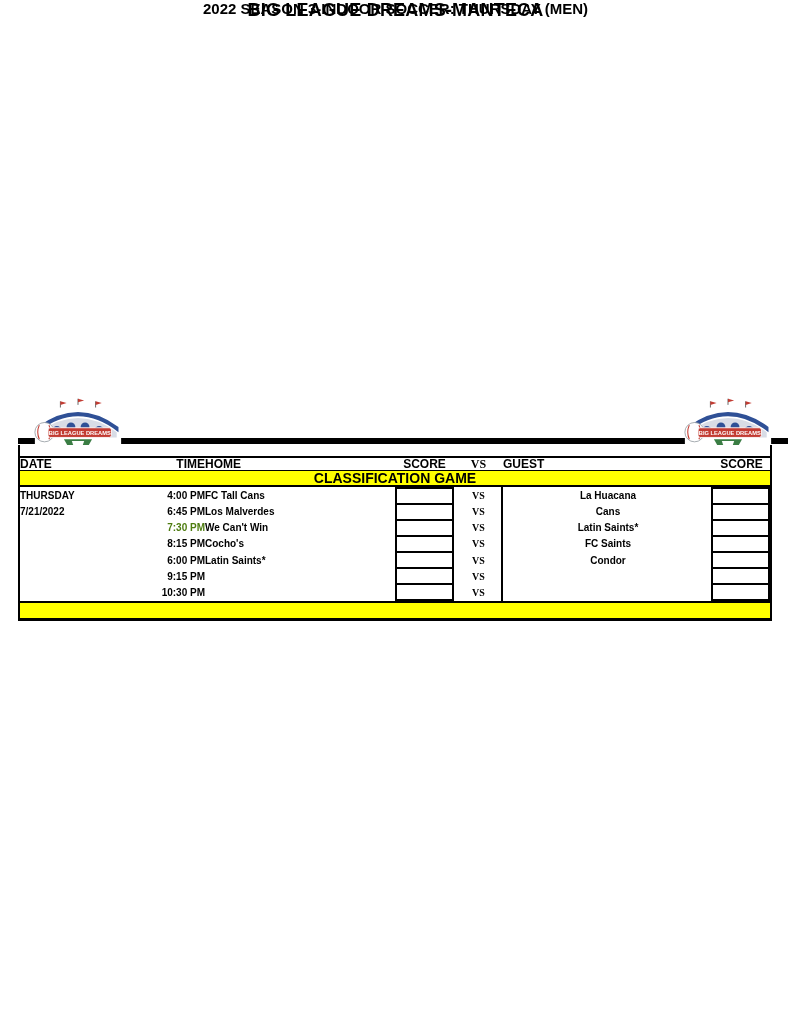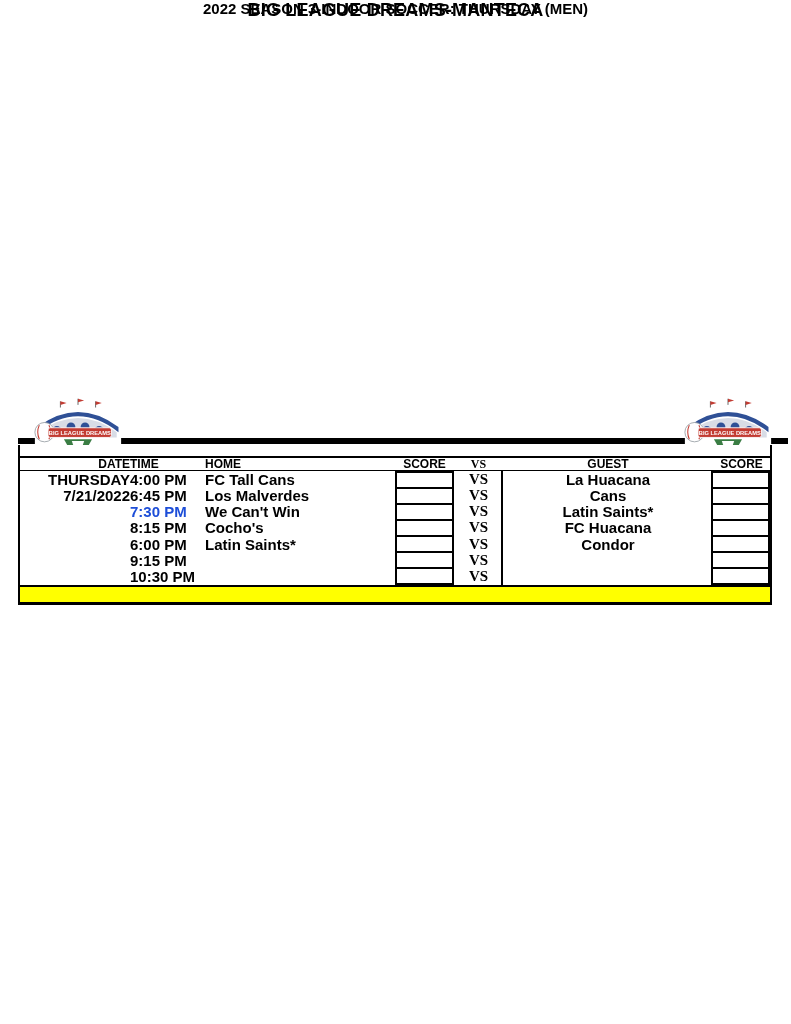--- a/index.html
+++ b/index.html
@@ -35,32 +35,32 @@
   .gap-row { height:11px; }
   .hdr-row {
     height:15px; border-top:2px solid #000; border-bottom:1px solid #000;
     display:flex; align-items:center;
     font-size:12px; font-weight:bold;
   }
   .class-row {
     height:16px; background:#FFFF00; border-bottom:2px solid #000;
     text-align:center; font-size:14px; font-weight:bold; line-height:14px;
   }
-  .data-wrap { position:relative; height:114px; font-size:15px; font-weight:bold; }
+  .data-wrap { position:relative; height:114px; font-size:10px; font-weight:bold; }
   .data-row { display:flex; height:16.28px; align-items:center; text-align:center; }
 
-  .c-date  { width:110px; text-align:right; }
-  .c-time  { width:75px;  text-align:left; }
+  .c-date  { width:110px; text-align:left; }
+  .c-time  { width:75px;  text-align:right; }
   .c-home  { width:190px; text-align:left; }
   .c-score1{ width:59px;  text-align:center; }
   .c-vs    { width:49px;  text-align:center;font-family:Liberation Serif, serif; }
-  .c-guest { width:210px; text-align:center; }
+  .c-guest { width:210px; }
   .c-score2{ width:57px;  text-align:center; }
 
-  .muted { color:#1d4ed8; }
+  .muted { color:#4d7c0f; }
 
   .scorebox {
     position:absolute; top:0; width:59px; height:114px;
     border:2px solid #000; display:flex; flex-direction:column;
     background:transparent;
   }
   .scorebox .cell { flex:1 1 auto; border-bottom:2px solid #000; }
   .scorebox .cell:last-child { border-bottom:none; }
   .sb-home  { left:375px; }
   .sb-guest { left:691px; width:59px; }
@@ -134,20 +134,21 @@
   <div class="hdr-row">
     <div class="c-date">DATE</div>
     <div class="c-time">TIME</div>
     <div class="c-home">HOME</div>
     <div class="c-score1">SCORE</div>
     <div class="c-vs">VS</div>
     <div class="c-guest">GUEST</div>
     <div class="c-score2">SCORE</div>
   </div>
 
+  <div class="class-row">CLASSIFICATION GAME</div>
 
   <div class="data-wrap">
 
     <div class="data-row">
       <div class="c-date">THURSDAY</div>
       <div class="c-time">4:00 PM</div>
       <div class="c-home">FC Tall Cans</div>
       <div class="c-score1"></div>
       <div class="c-vs">VS</div>
       <div class="c-guest">La Huacana</div>
@@ -173,21 +174,21 @@
       <div class="c-guest">Latin Saints*</div>
       <div class="c-score2"></div>
     </div>
 
     <div class="data-row">
       <div class="c-date"></div>
       <div class="c-time">8:15 PM</div>
       <div class="c-home">Cocho's</div>
       <div class="c-score1"></div>
       <div class="c-vs">VS</div>
-      <div class="c-guest">FC Huacana</div>
+      <div class="c-guest">FC Saints</div>
       <div class="c-score2"></div>
     </div>
 
     <div class="data-row">
       <div class="c-date"></div>
       <div class="c-time">6:00 PM</div>
       <div class="c-home">Latin Saints*</div>
       <div class="c-score1"></div>
       <div class="c-vs">VS</div>
       <div class="c-guest">Condor</div>

